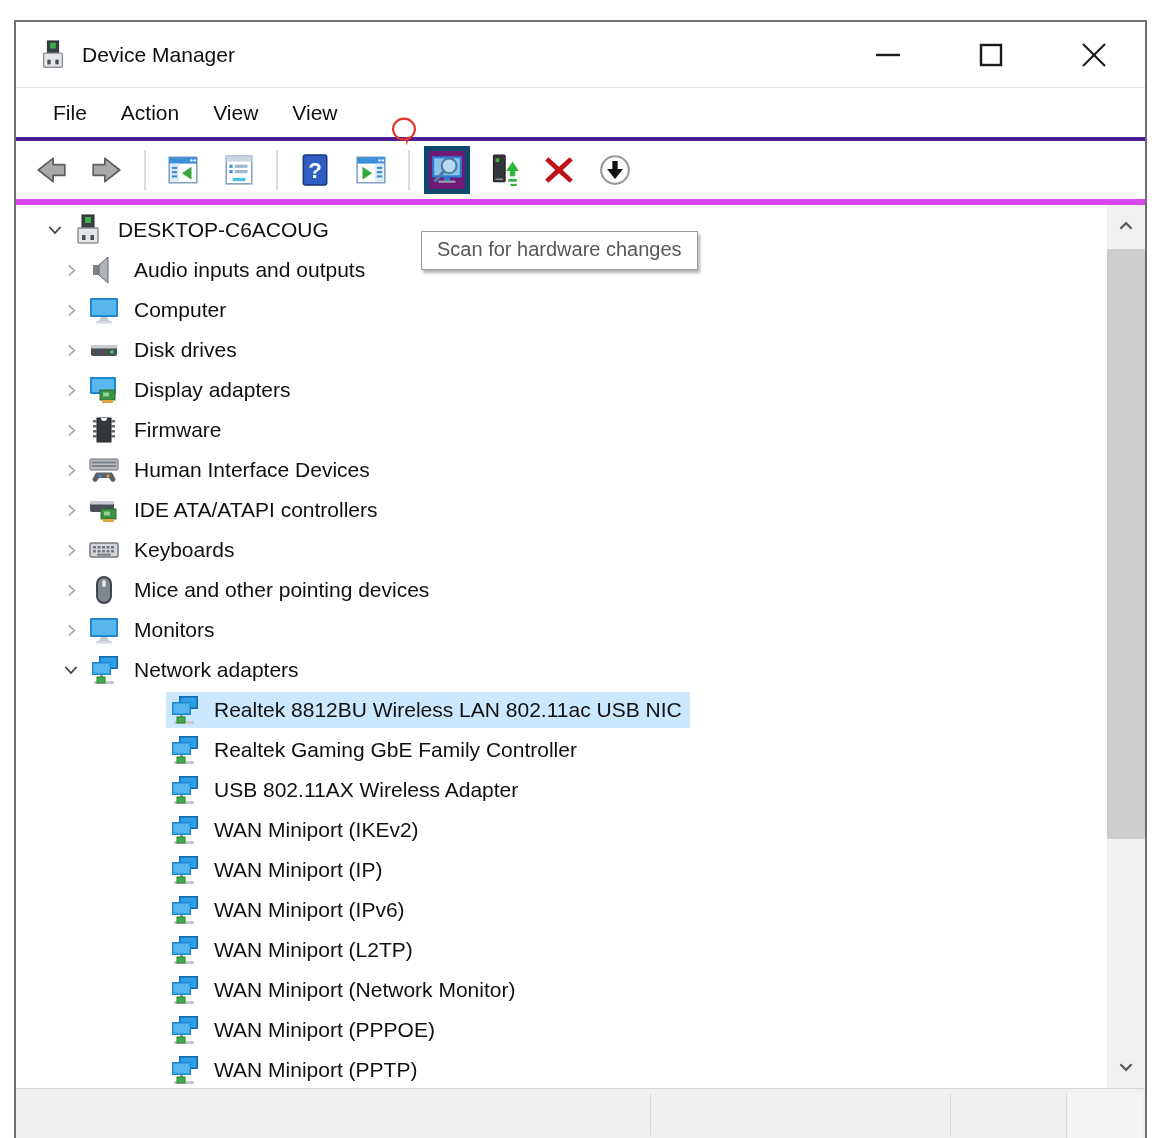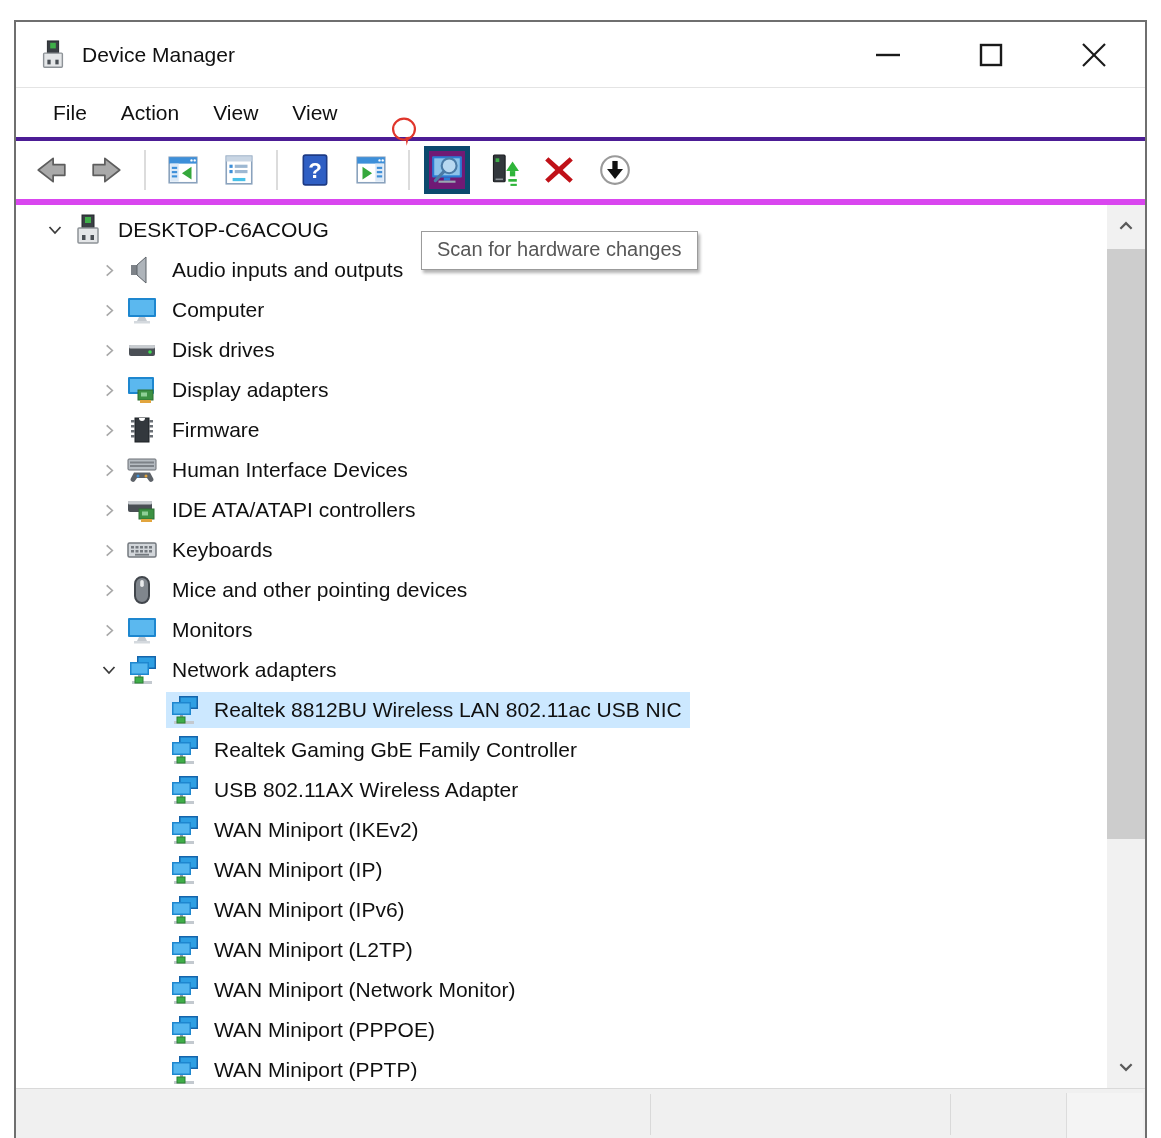--- a/index.html
+++ b/index.html
@@ -35,21 +35,21 @@
   .tooltip{
     position:absolute;left:-8px;top:80px;z-index:50;white-space:nowrap;
     background:#fff;border:1px solid #9b9b9b;box-shadow:2px 3px 3px rgba(0,0,0,0.30);
     padding:6px 15px 8px 15px;font-size:20px;color:#575757;
   }
   
   .treepanel{flex:1;position:relative;border-top:6px solid #d946ef;background:#fff;overflow:hidden;box-sizing:border-box;}
   .tree{position:absolute;left:0;top:0;right:38px;bottom:0;padding-top:5px;overflow:hidden;}
   .tree-row{display:flex;align-items:center;height:40px;}
   .tree-row.lv0{padding-left:24px;}
-  .tree-row.lv1{padding-left:78px;}
+  .tree-row.lv1{padding-left:40px;}
   .tree-row.lv2{padding-left:120px;}
   .chev{width:30px;height:40px;flex:none;display:flex;align-items:center;justify-content:center;}
   .row-inner{display:flex;align-items:center;height:36px;padding-right:8px;}
   .tree-row.selected .row-inner{background:#cce8ff;}
   .tree-icon{width:36px;height:32px;flex:none;display:flex;align-items:center;justify-content:center;margin-right:12px;}
   .tree-icon svg{width:32px;height:32px;display:block;}
   .tree-label{font-size:21px;color:#101010;white-space:nowrap;}
   
   .scrollbar{position:absolute;right:0;top:0;bottom:0;width:38px;background:#f1f1f1;}
   .sb-btn{position:absolute;left:0;width:38px;height:42px;display:flex;align-items:center;justify-content:center;background:#f1f1f1;border:none;padding:0;}

